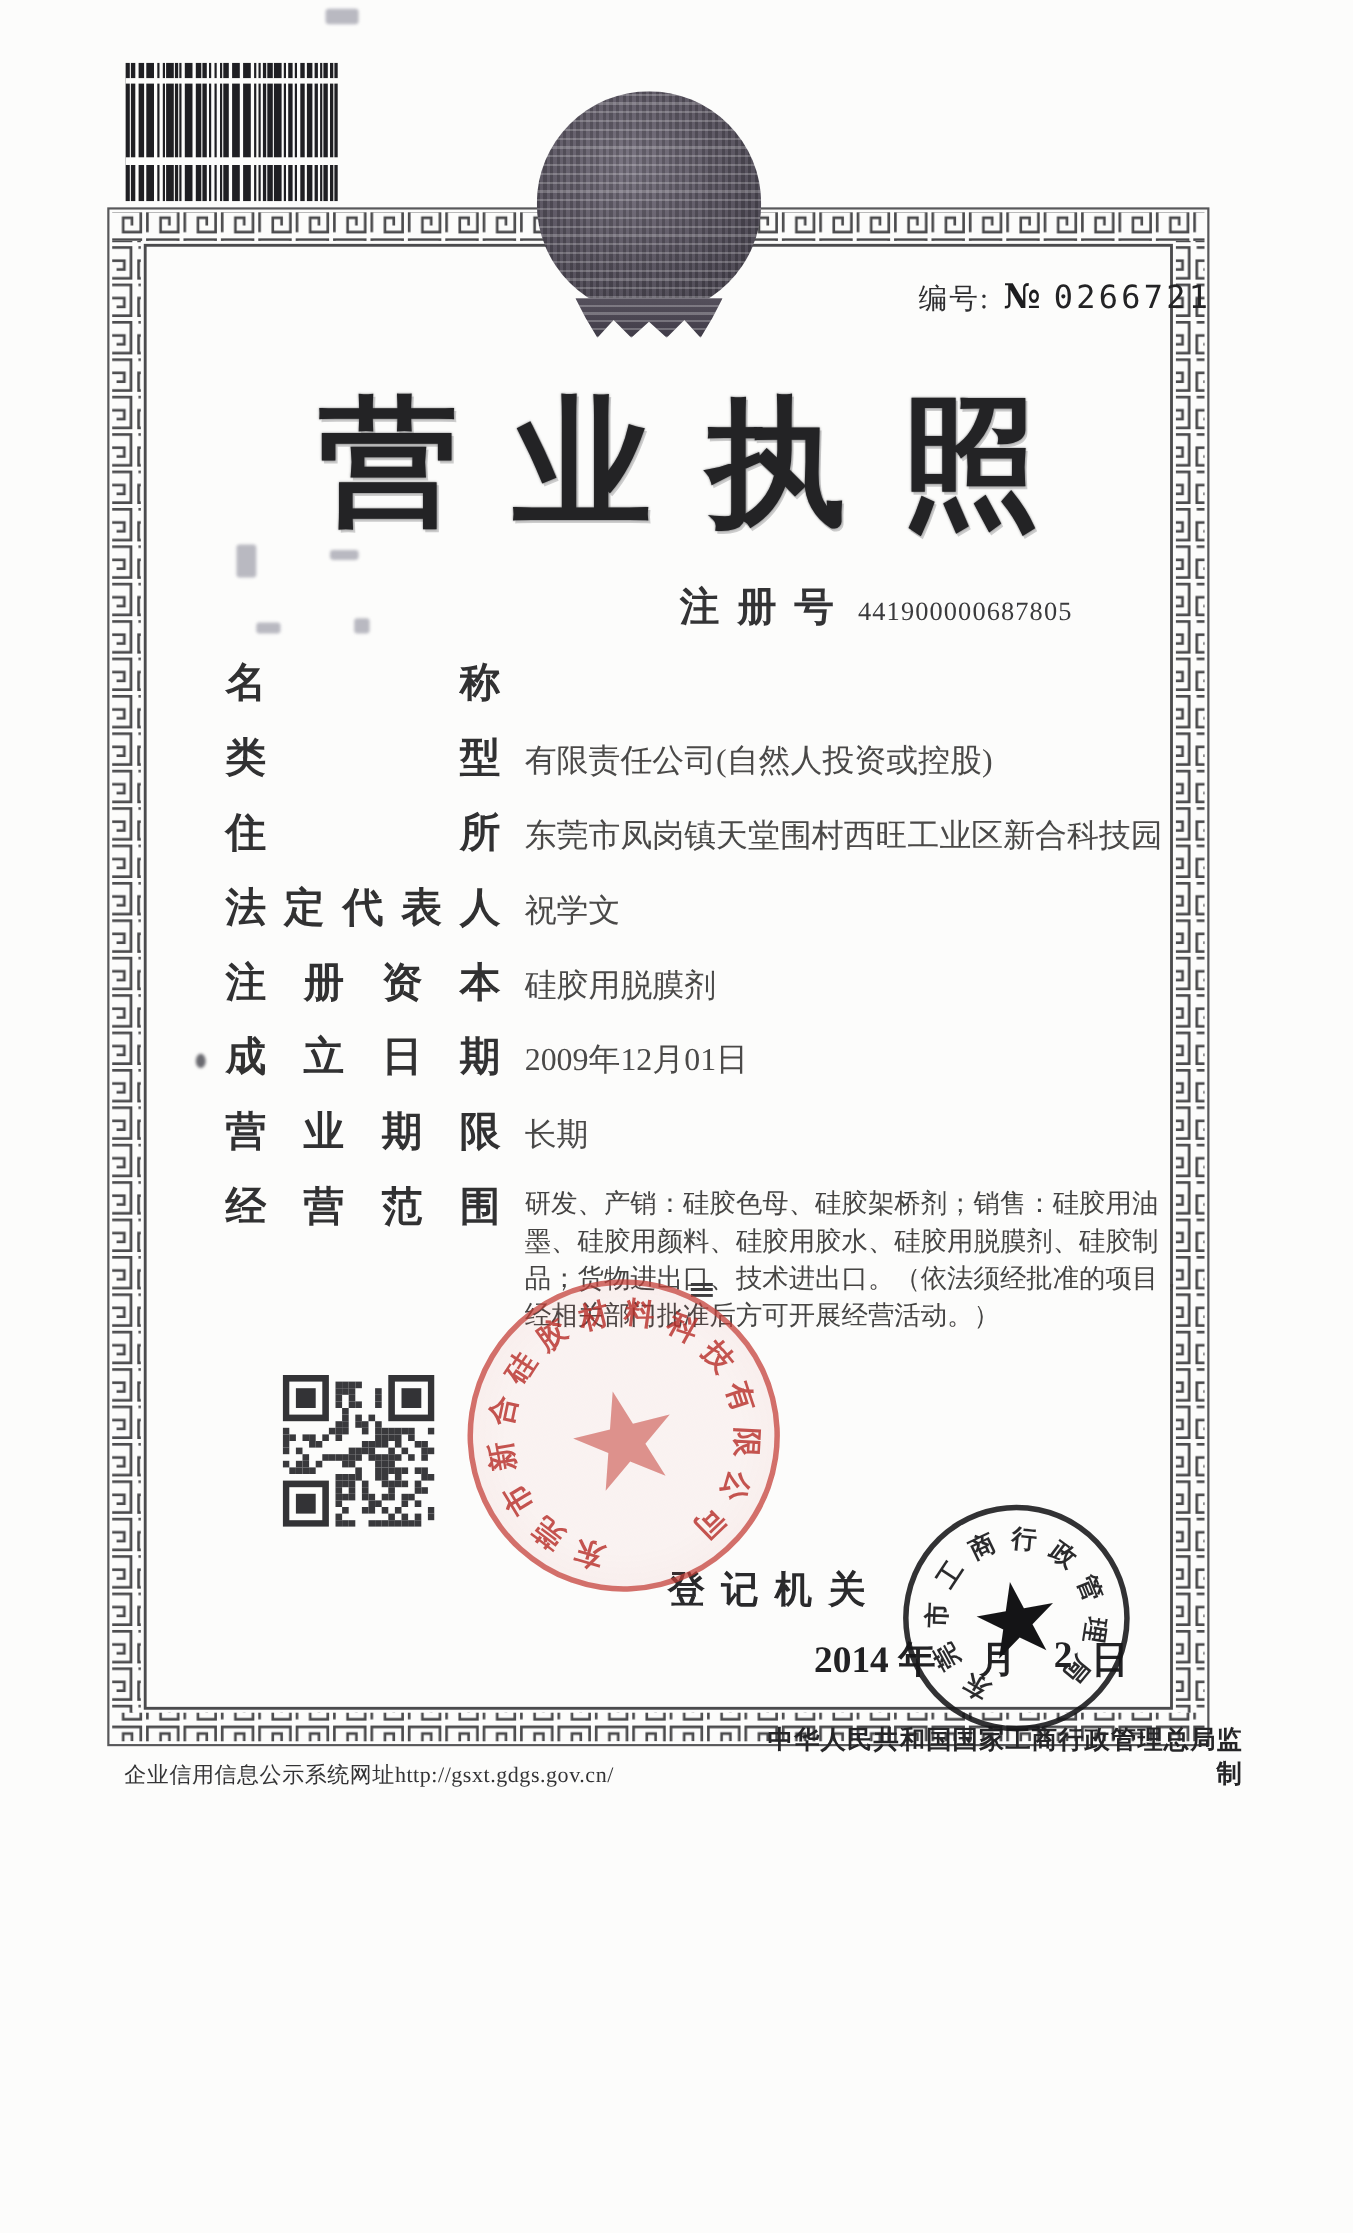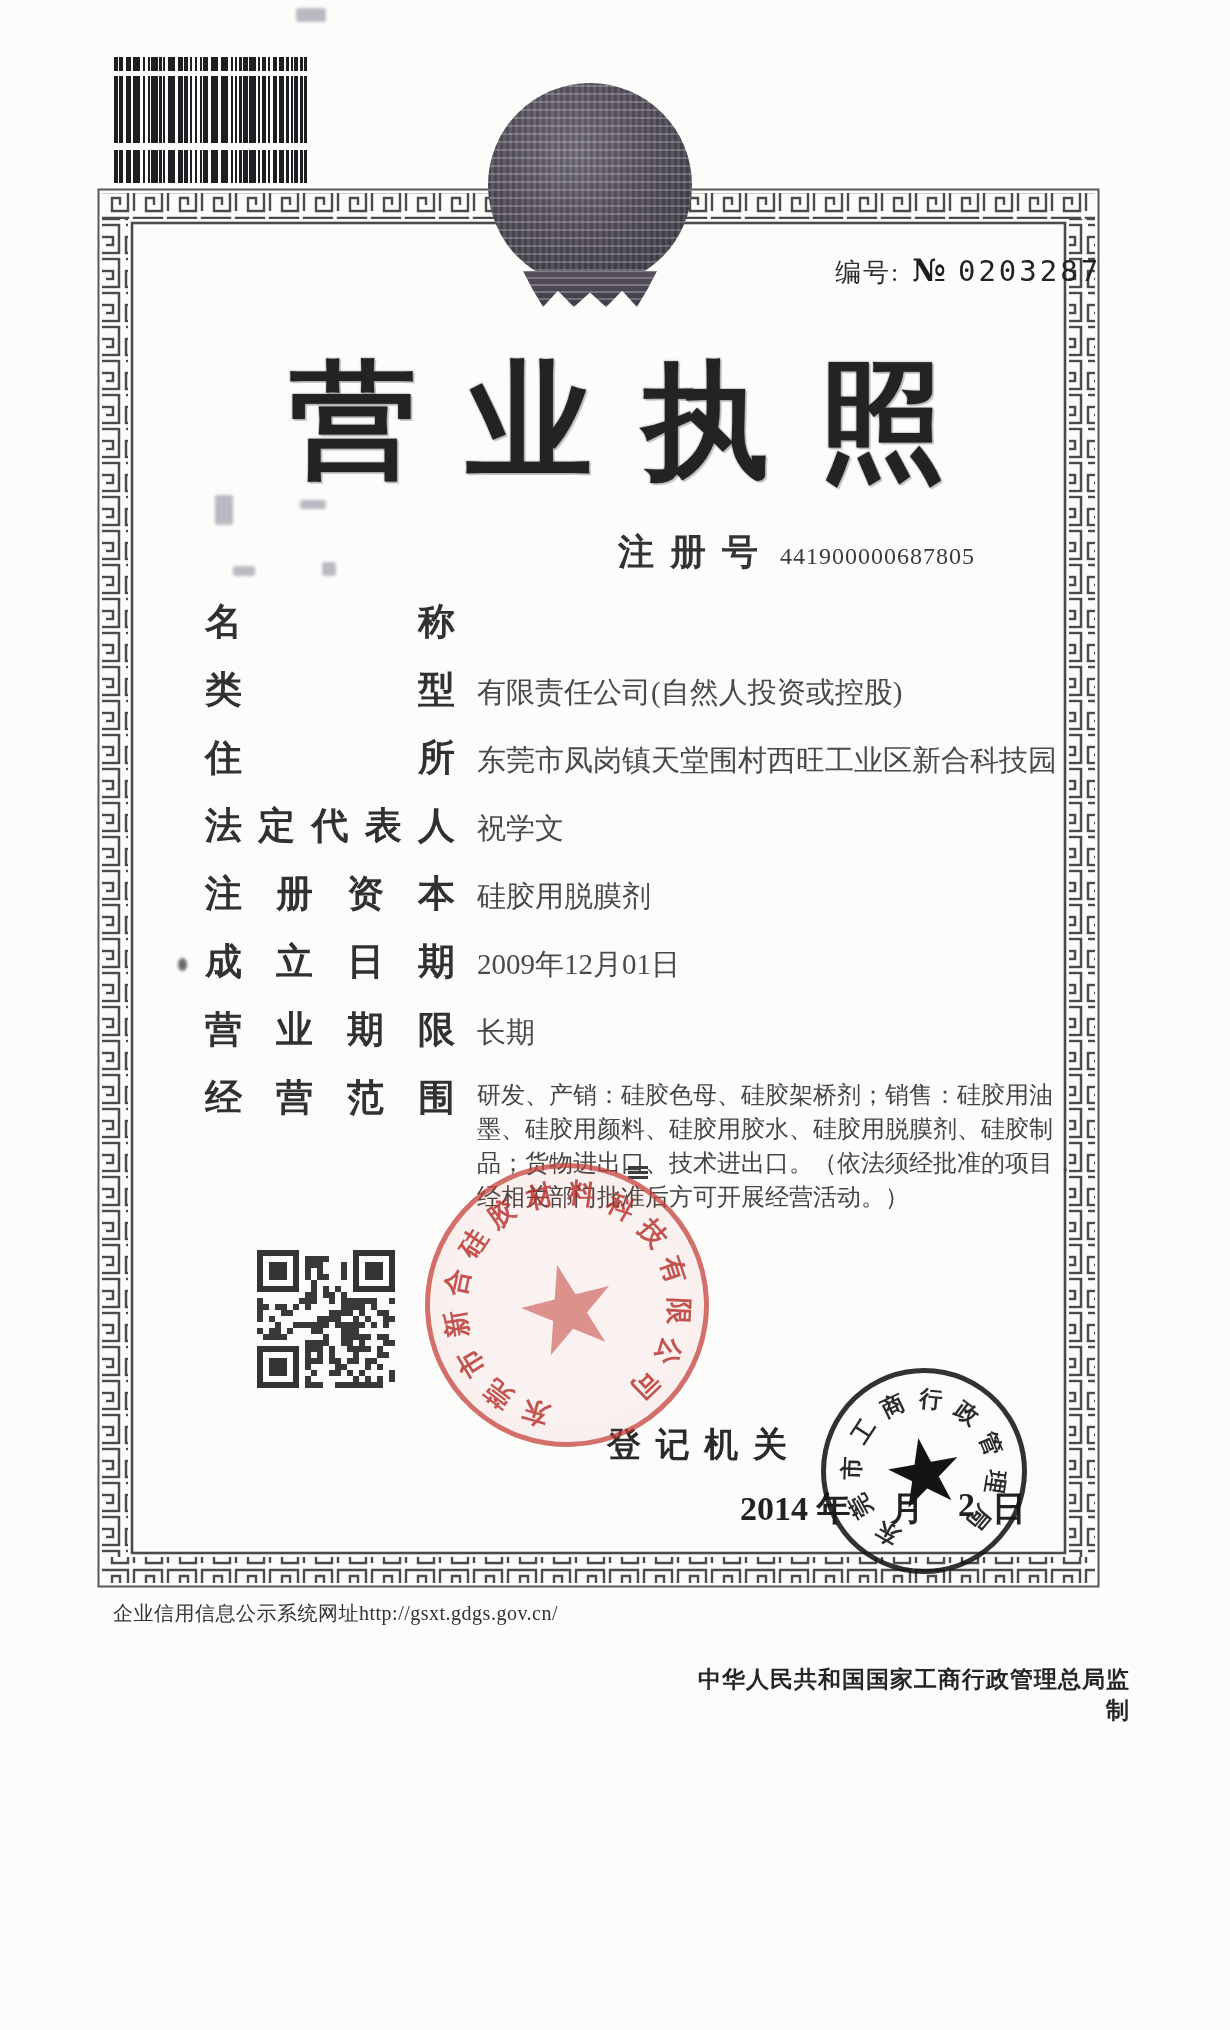--- a/index.html
+++ b/index.html
@@ -94,21 +94,21 @@
   }
 
   
   .registrar{left:607px;top:1422px;width:180px;display:flex;justify-content:space-between;
     font-size:34px;font-weight:600;color:#2a2a2c;z-index:2;}
   .dateline{left:740px;top:1486px;width:330px;height:46px;z-index:2;}
   .dateline span{position:absolute;top:0;font-size:34px;font-weight:600;color:#222224;}
 
   
   .footer-left{left:113px;top:1600px;font-size:20px;color:#333335;letter-spacing:.5px;z-index:2;}
-  .footer-right{left:690px;top:1664px;width:440px;text-align:right;font-size:23px;font-weight:600;
+  .footer-right{left:690px;top:1566px;width:440px;text-align:right;font-size:23px;font-weight:600;
     color:#252527;letter-spacing:1px;z-index:2;}
 
   
   .artifact{background:#b9b9c1;filter:blur(1.5px);border-radius:3px;z-index:2;}
   .artifact.dark{background:#6a6a70;}
   .tri-dash{
     left:628px;top:1166px;width:20px;height:13px;z-index:2;
     background:repeating-linear-gradient(0deg,#3c3c3e 0 3px,transparent 3px 5px);
   }
 </style>
@@ -173,21 +173,21 @@
     <rect x="35" y="35" width="933" height="1330" fill="none" stroke="#4b4b4d" stroke-width="2.6"></rect>
     <rect x="5" y="5" width="993" height="26" fill="url(#mk)"></rect>
     <rect x="5" y="1369" width="993" height="26" fill="url(#mk)"></rect>
     <rect x="5" y="31" width="26" height="1338" fill="url(#mkv)"></rect>
     <rect x="972" y="31" width="26" height="1338" fill="url(#mkv)"></rect>
   </svg>
 
   <div class="abs serial">
     <span class="lab">编号:</span>
     <span class="numero">№</span>
-    <span class="num">0203287</span>
+    <span class="num">0266721</span>
   </div>
 
   <div class="abs title">
       <span>营</span>
       <span>业</span>
       <span>执</span>
       <span>照</span>
     </div>
 
   <div class="abs regno">

